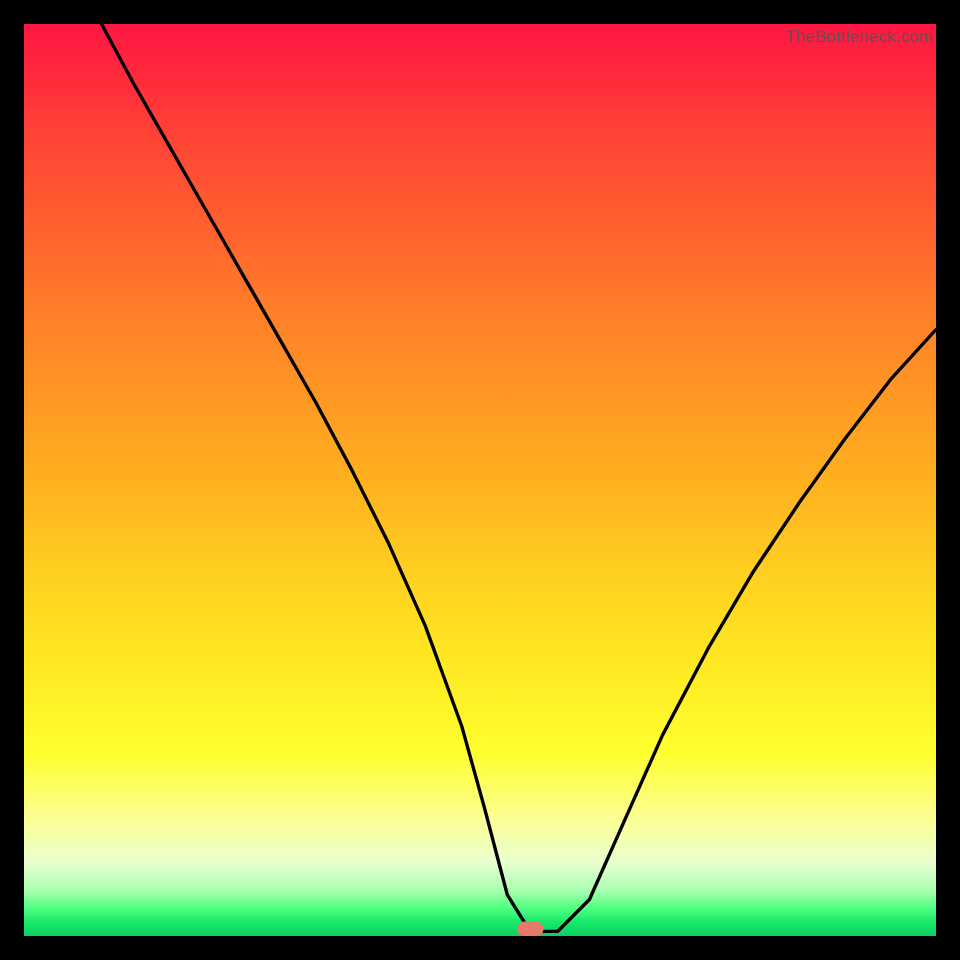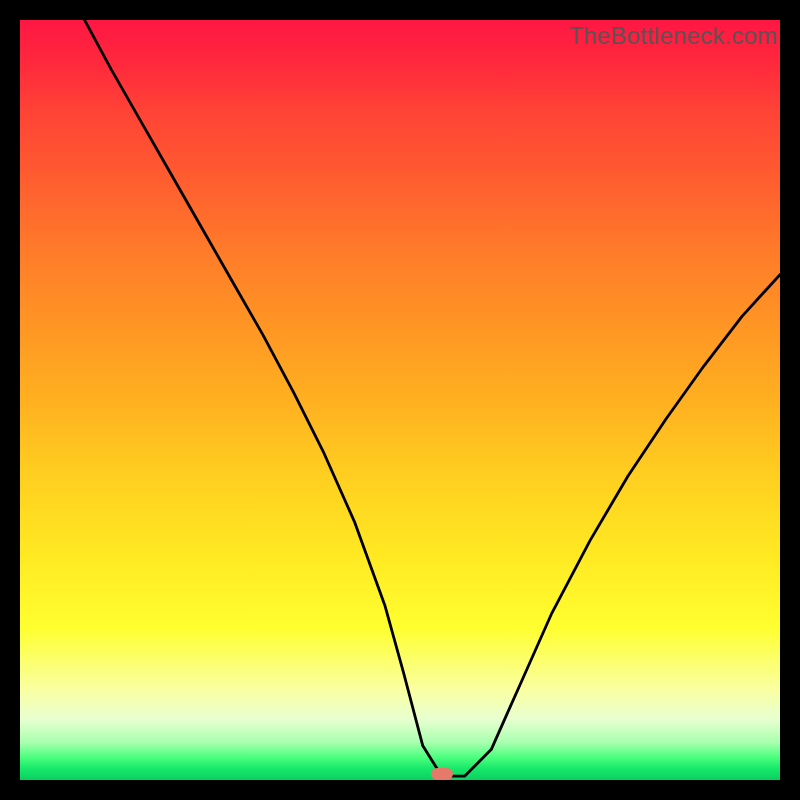--- a/index.html
+++ b/index.html
@@ -35,21 +35,21 @@
       #4cff7e 97%,
       #17e86a 98.5%,
       #0ad060 100%
     );
   }
   .watermark {
     position: absolute;
     top: 22px;
     right: 22px;
     font-family: Arial, Helvetica, sans-serif;
-    font-size: 24px;
+    font-size: 14px;
     color: #555;
     letter-spacing: 0.2px;
     user-select: none;
   }
   svg.curve { position: absolute; left: 0; top: 0; }
   .marker {
     position: absolute;
     width: 22px;
     height: 12px;
     background: #e67a6a;

